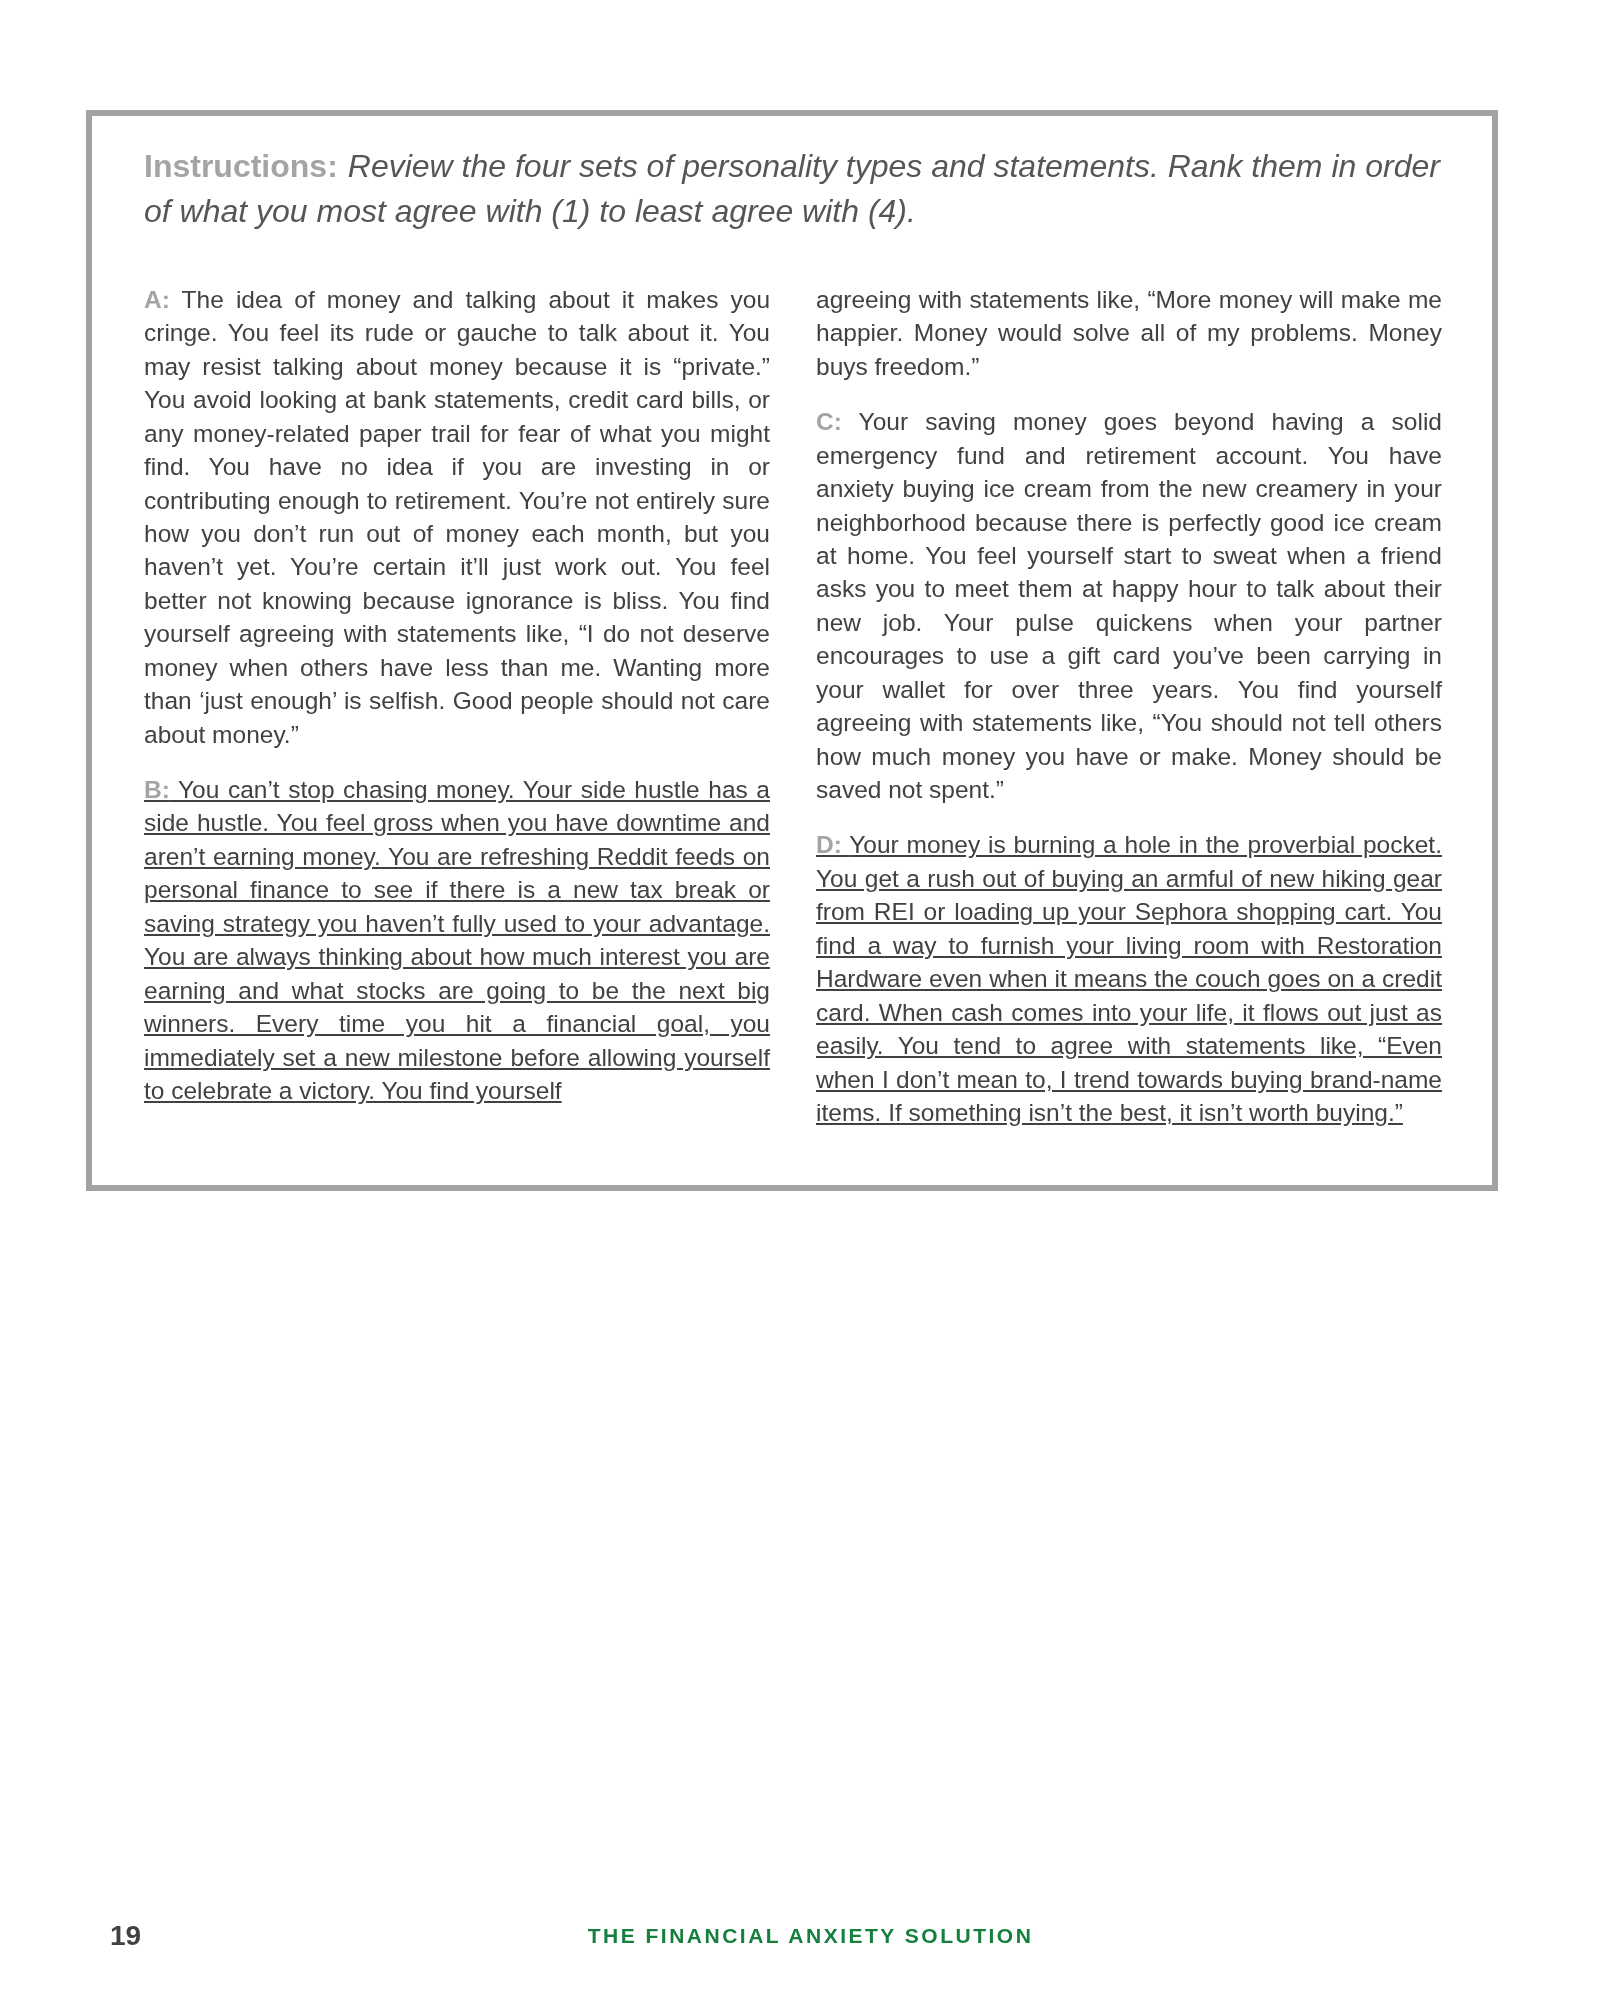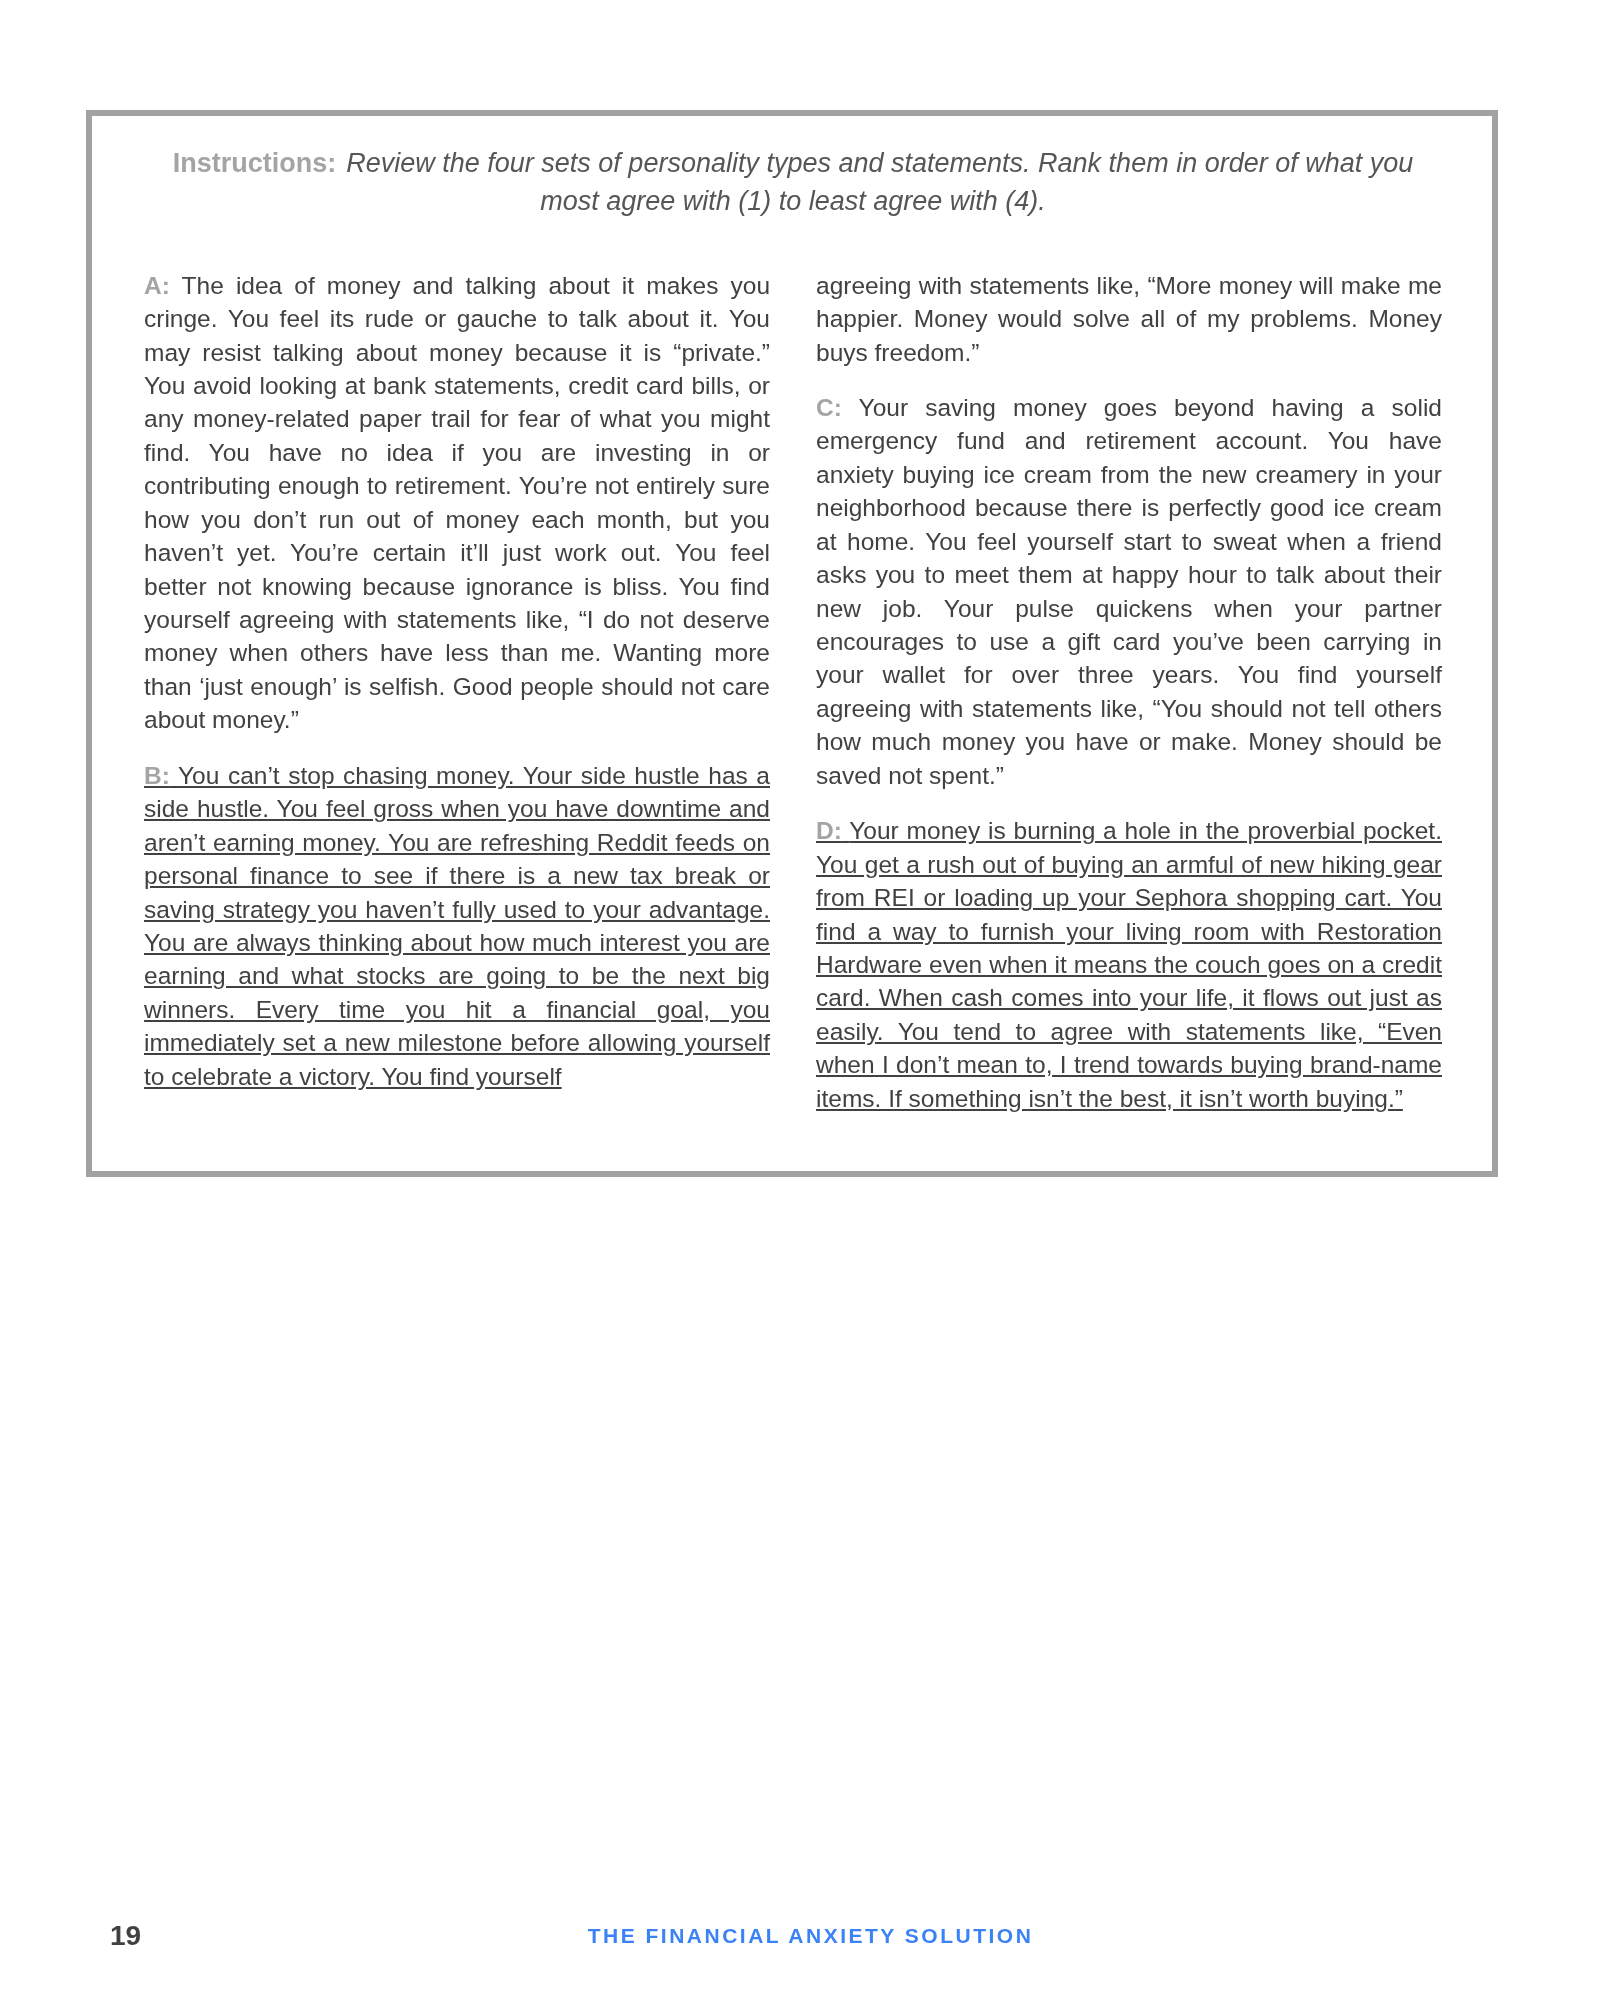--- a/index.html
+++ b/index.html
@@ -17,26 +17,25 @@
     position: absolute;
     left: 86px;
     top: 110px;
     width: 1412px;
     border: 6px solid #a2a2a2;
     background: #ffffff;
     padding: 28px 50px 56px 52px;
   }
 
   .instructions {
-    font-size: 27px;
+    font-size: 32px;
     line-height: 1.42;
     font-style: italic;
     color: #555658;
     margin-bottom: 24px;
-    text-align: center;
   }
   .ins-label {
     font-style: normal;
     font-weight: bold;
     color: #a4a4a4;
     margin-right: 10px;
   }
 
   .columns {
     display: flex;
@@ -81,21 +80,21 @@
   }
   .book-title {
     position: absolute;
     left: 0;
     top: 4px;
     width: 100%;
     text-align: center;
     font-size: 21px;
     font-weight: bold;
     letter-spacing: 2.5px;
-    color: #3b82f6;
+    color: #15803d;
   }
 </style>
 </head>
 <body>
 
 <div class="page">
 
   <div class="quiz-box">
 
     <p class="instructions"><span class="ins-label">Instructions:</span><span>Review the four sets of personality types and statements. Rank them in order of what you most agree with (1) to least agree with (4).</span></p>

